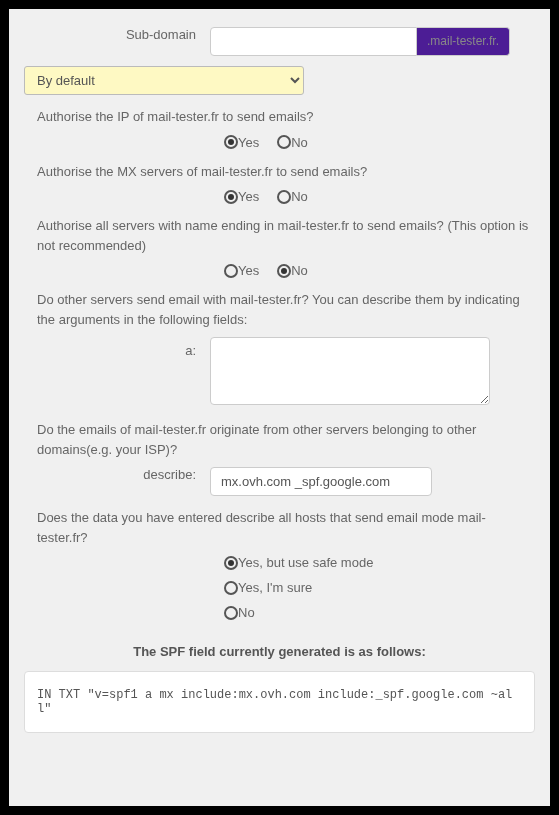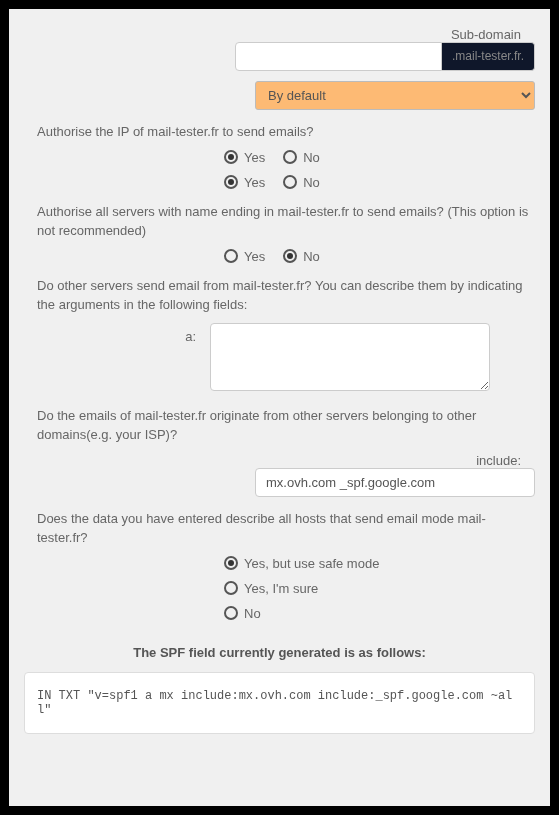--- a/index.html
+++ b/index.html
@@ -18,21 +18,21 @@
       position: relative;
     }
     .content {
       padding-bottom: 60px;
     }
     .form-row {
       display: flex;
       align-items: flex-start;
       margin-bottom: 10px;
     }
-    .form-row.center { align-items: flex-end; flex-direction: column; }
+    .form-row.center { align-items: flex-start; }
     .label-col {
       width: 186px;
       text-align: right;
       padding-right: 14px;
       padding-top: 6px;
       color: #666;
     }
     .form-row.center .label-col { padding-top: 0; }
     .input-col { flex: 1; }
     .input-group { display: flex; width: 300px; }
@@ -44,31 +44,31 @@
       width: 100%;
       font-family: inherit;
       font-size: 13px;
       color: #555;
     }
     .input-group .text-input {
       border-radius: 4px 0 0 4px;
       flex: 1;
     }
     .addon {
-      background: #0f172a;
+      background: #4c1d95;
       border: 1px solid #ccc;
       border-left: none;
       border-radius: 0 4px 4px 0;
       padding: 6px 10px;
       color: #888;
       font-size: 12px;
       white-space: nowrap;
     }
     .select {
-      background: #fdba74;
+      background: #fef9c3;
       border: 1px solid #bbb;
       border-radius: 3px;
       padding: 5px 8px;
       width: 280px;
       font-family: inherit;
       font-size: 13px;
       color: #555;
     }
     .question {
       color: #666;
@@ -85,21 +85,20 @@
     .radio-col {
       display: flex;
       flex-direction: column;
       gap: 10px;
       padding-left: 200px;
       margin-bottom: 14px;
     }
     .radio-item {
       display: flex;
       align-items: center;
-      gap: 6px;
       cursor: pointer;
     }
     .radio-circle {
       width: 14px;
       height: 14px;
       border: 2px solid #555;
       border-radius: 50%;
       display: flex;
       align-items: center;
       justify-content: center;
@@ -171,20 +170,21 @@
       <div class="radio-item">
         <span class="radio-circle checked"></span>
         <span class="radio-label">Yes</span>
       </div>
       <div class="radio-item">
         <span class="radio-circle"></span>
         <span class="radio-label">No</span>
       </div>
     </div>
 
+    <div class="question">Authorise the MX servers of mail-tester.fr to send emails?</div>
     <div class="radio-row">
       <div class="radio-item">
         <span class="radio-circle checked"></span>
         <span class="radio-label">Yes</span>
       </div>
       <div class="radio-item">
         <span class="radio-circle"></span>
         <span class="radio-label">No</span>
       </div>
     </div>
@@ -194,36 +194,36 @@
       <div class="radio-item">
         <span class="radio-circle"></span>
         <span class="radio-label">Yes</span>
       </div>
       <div class="radio-item">
         <span class="radio-circle checked"></span>
         <span class="radio-label">No</span>
       </div>
     </div>
 
-    <div class="question">Do other servers send email from mail-tester.fr? You can describe them by indicating the arguments in the following fields:</div>
+    <div class="question">Do other servers send email with mail-tester.fr? You can describe them by indicating the arguments in the following fields:</div>
 
     <div class="form-row">
       <div class="label-col">a:</div>
       <div class="input-col">
         <textarea class="textarea" style=""></textarea>
       </div>
     </div>
 
 
     <div class="question">Do the emails of mail-tester.fr originate from other servers belonging to other domains(e.g. your ISP)?</div>
 
     <div class="form-row center">
-      <div class="label-col">include:</div>
-      <div class="input-col">
-        <input class="text-input" style="width: 280px;" type="text" value="mx.ovh.com _spf.google.com">
+      <div class="label-col">describe:</div>
+      <div class="input-col">
+        <input class="text-input" style="width: 222px;" type="text" value="mx.ovh.com _spf.google.com">
       </div>
     </div>
 
     <div class="question">Does the data you have entered describe all hosts that send email mode mail-tester.fr?</div>
     <div class="radio-col">
       <div class="radio-item">
         <span class="radio-circle checked"></span>
         <span class="radio-label">Yes, but use safe mode</span>
       </div>
       <div class="radio-item">

